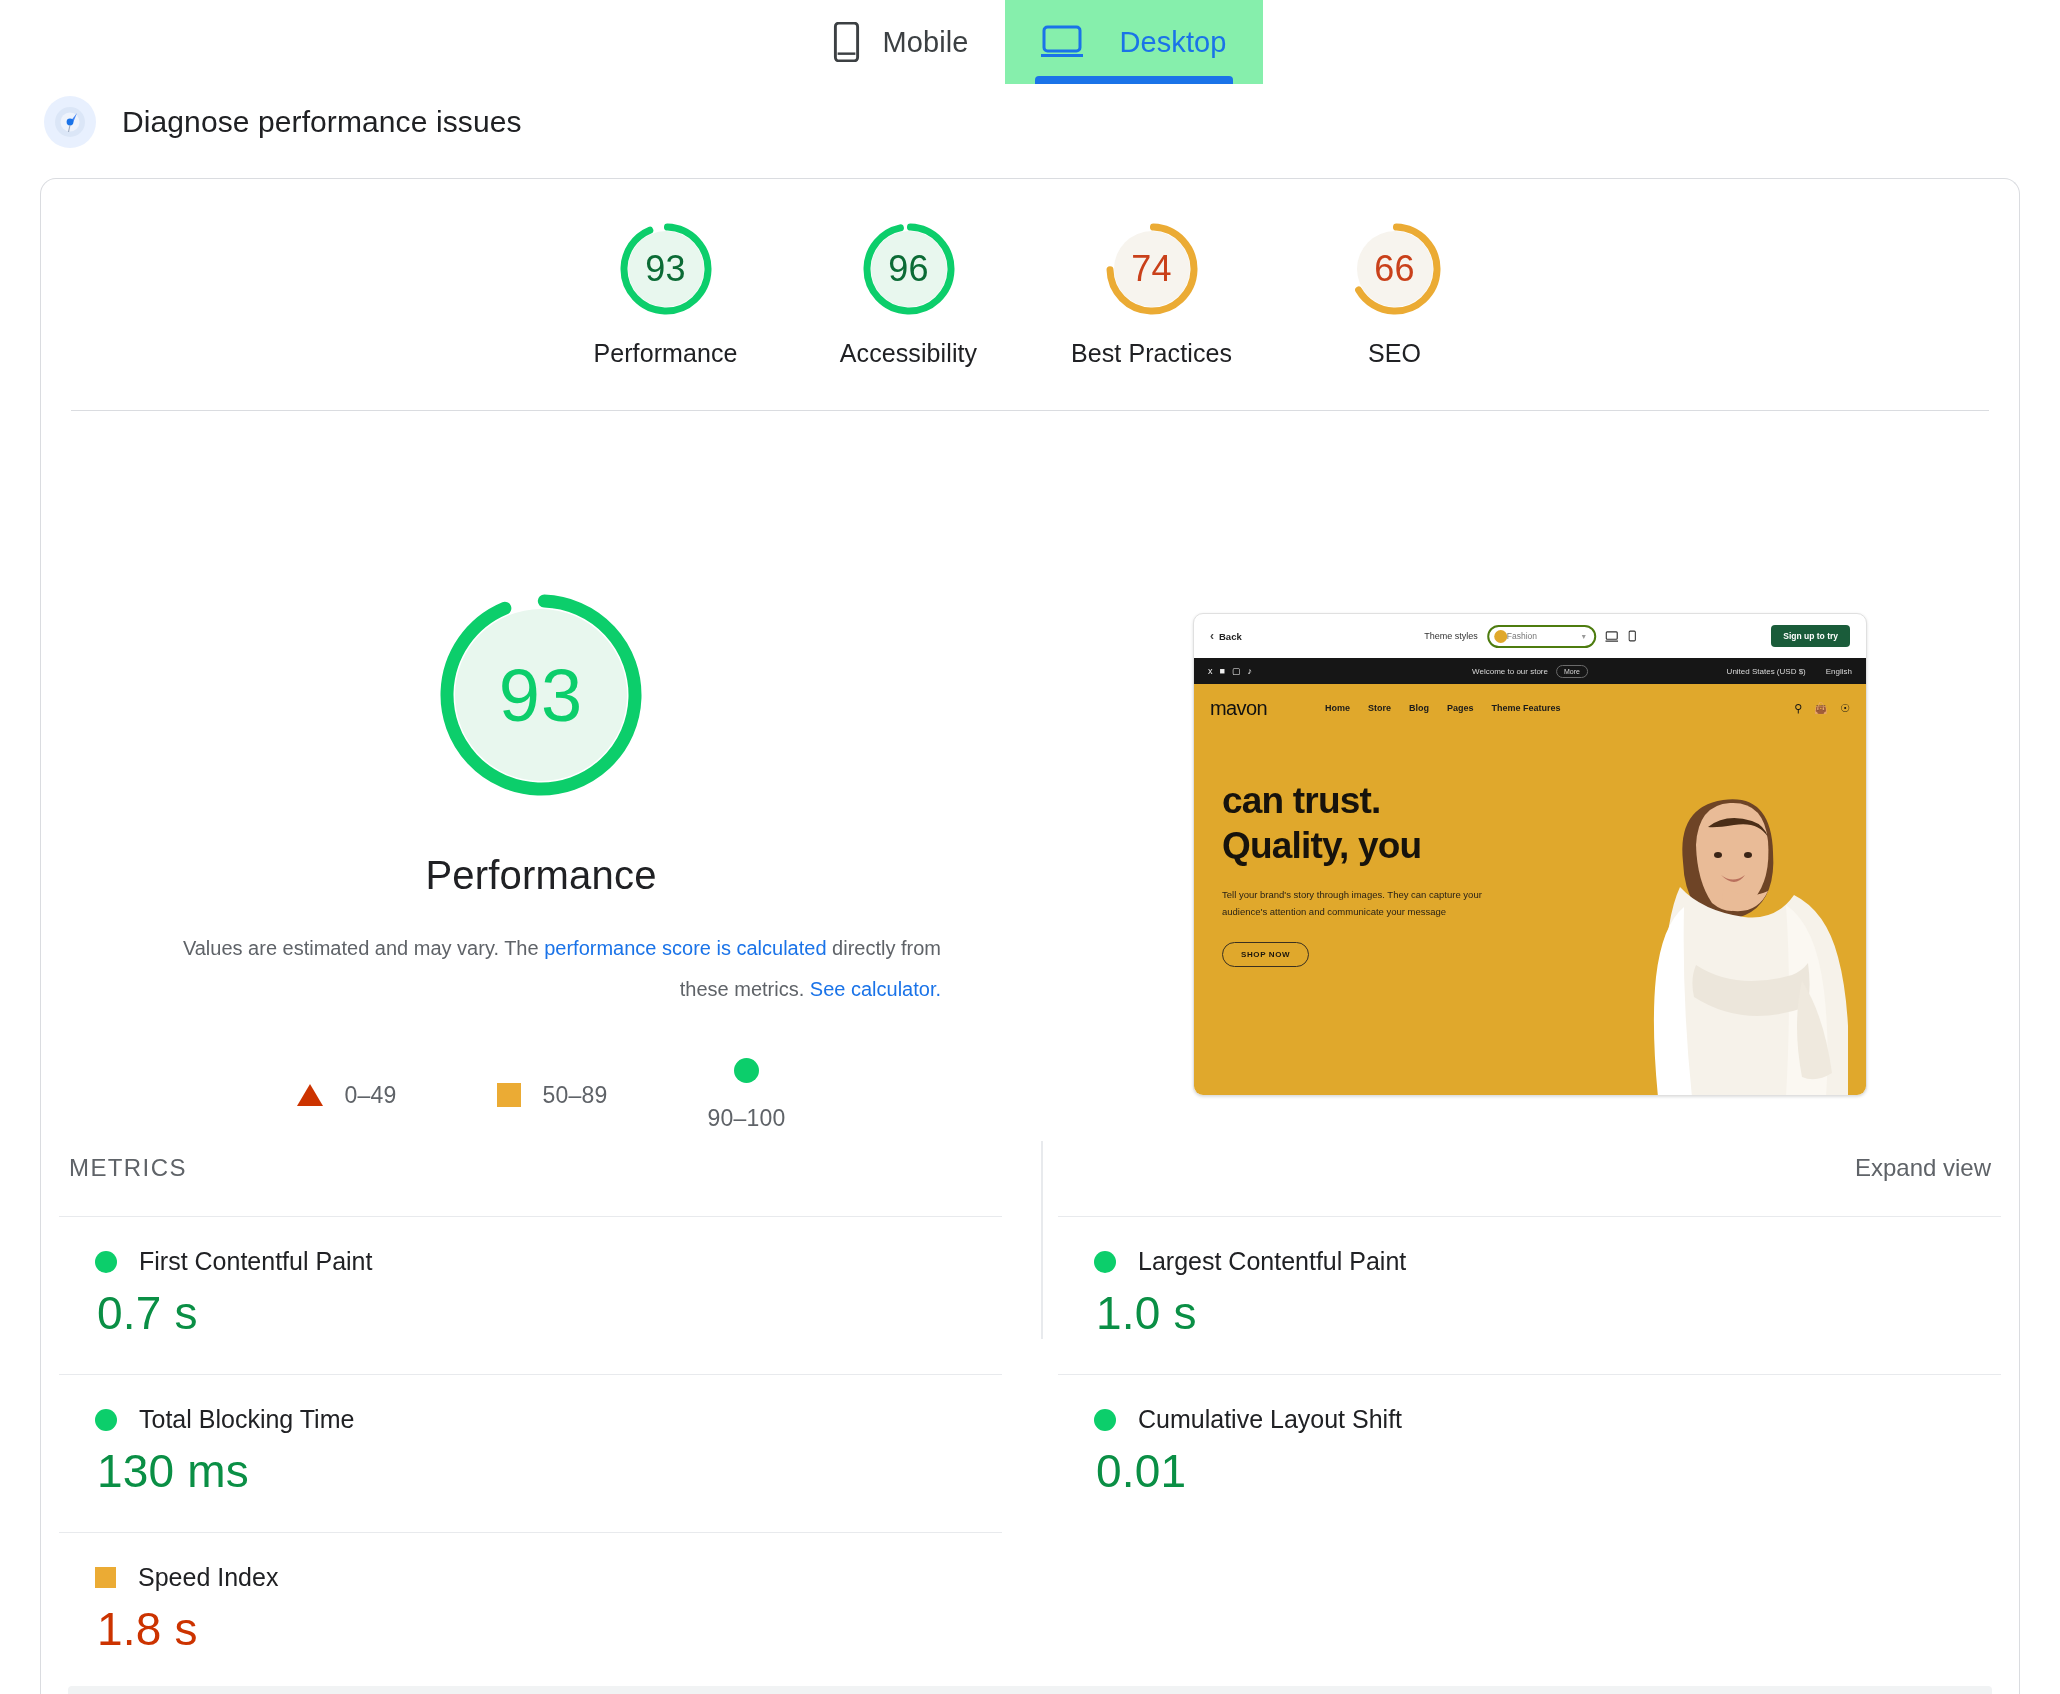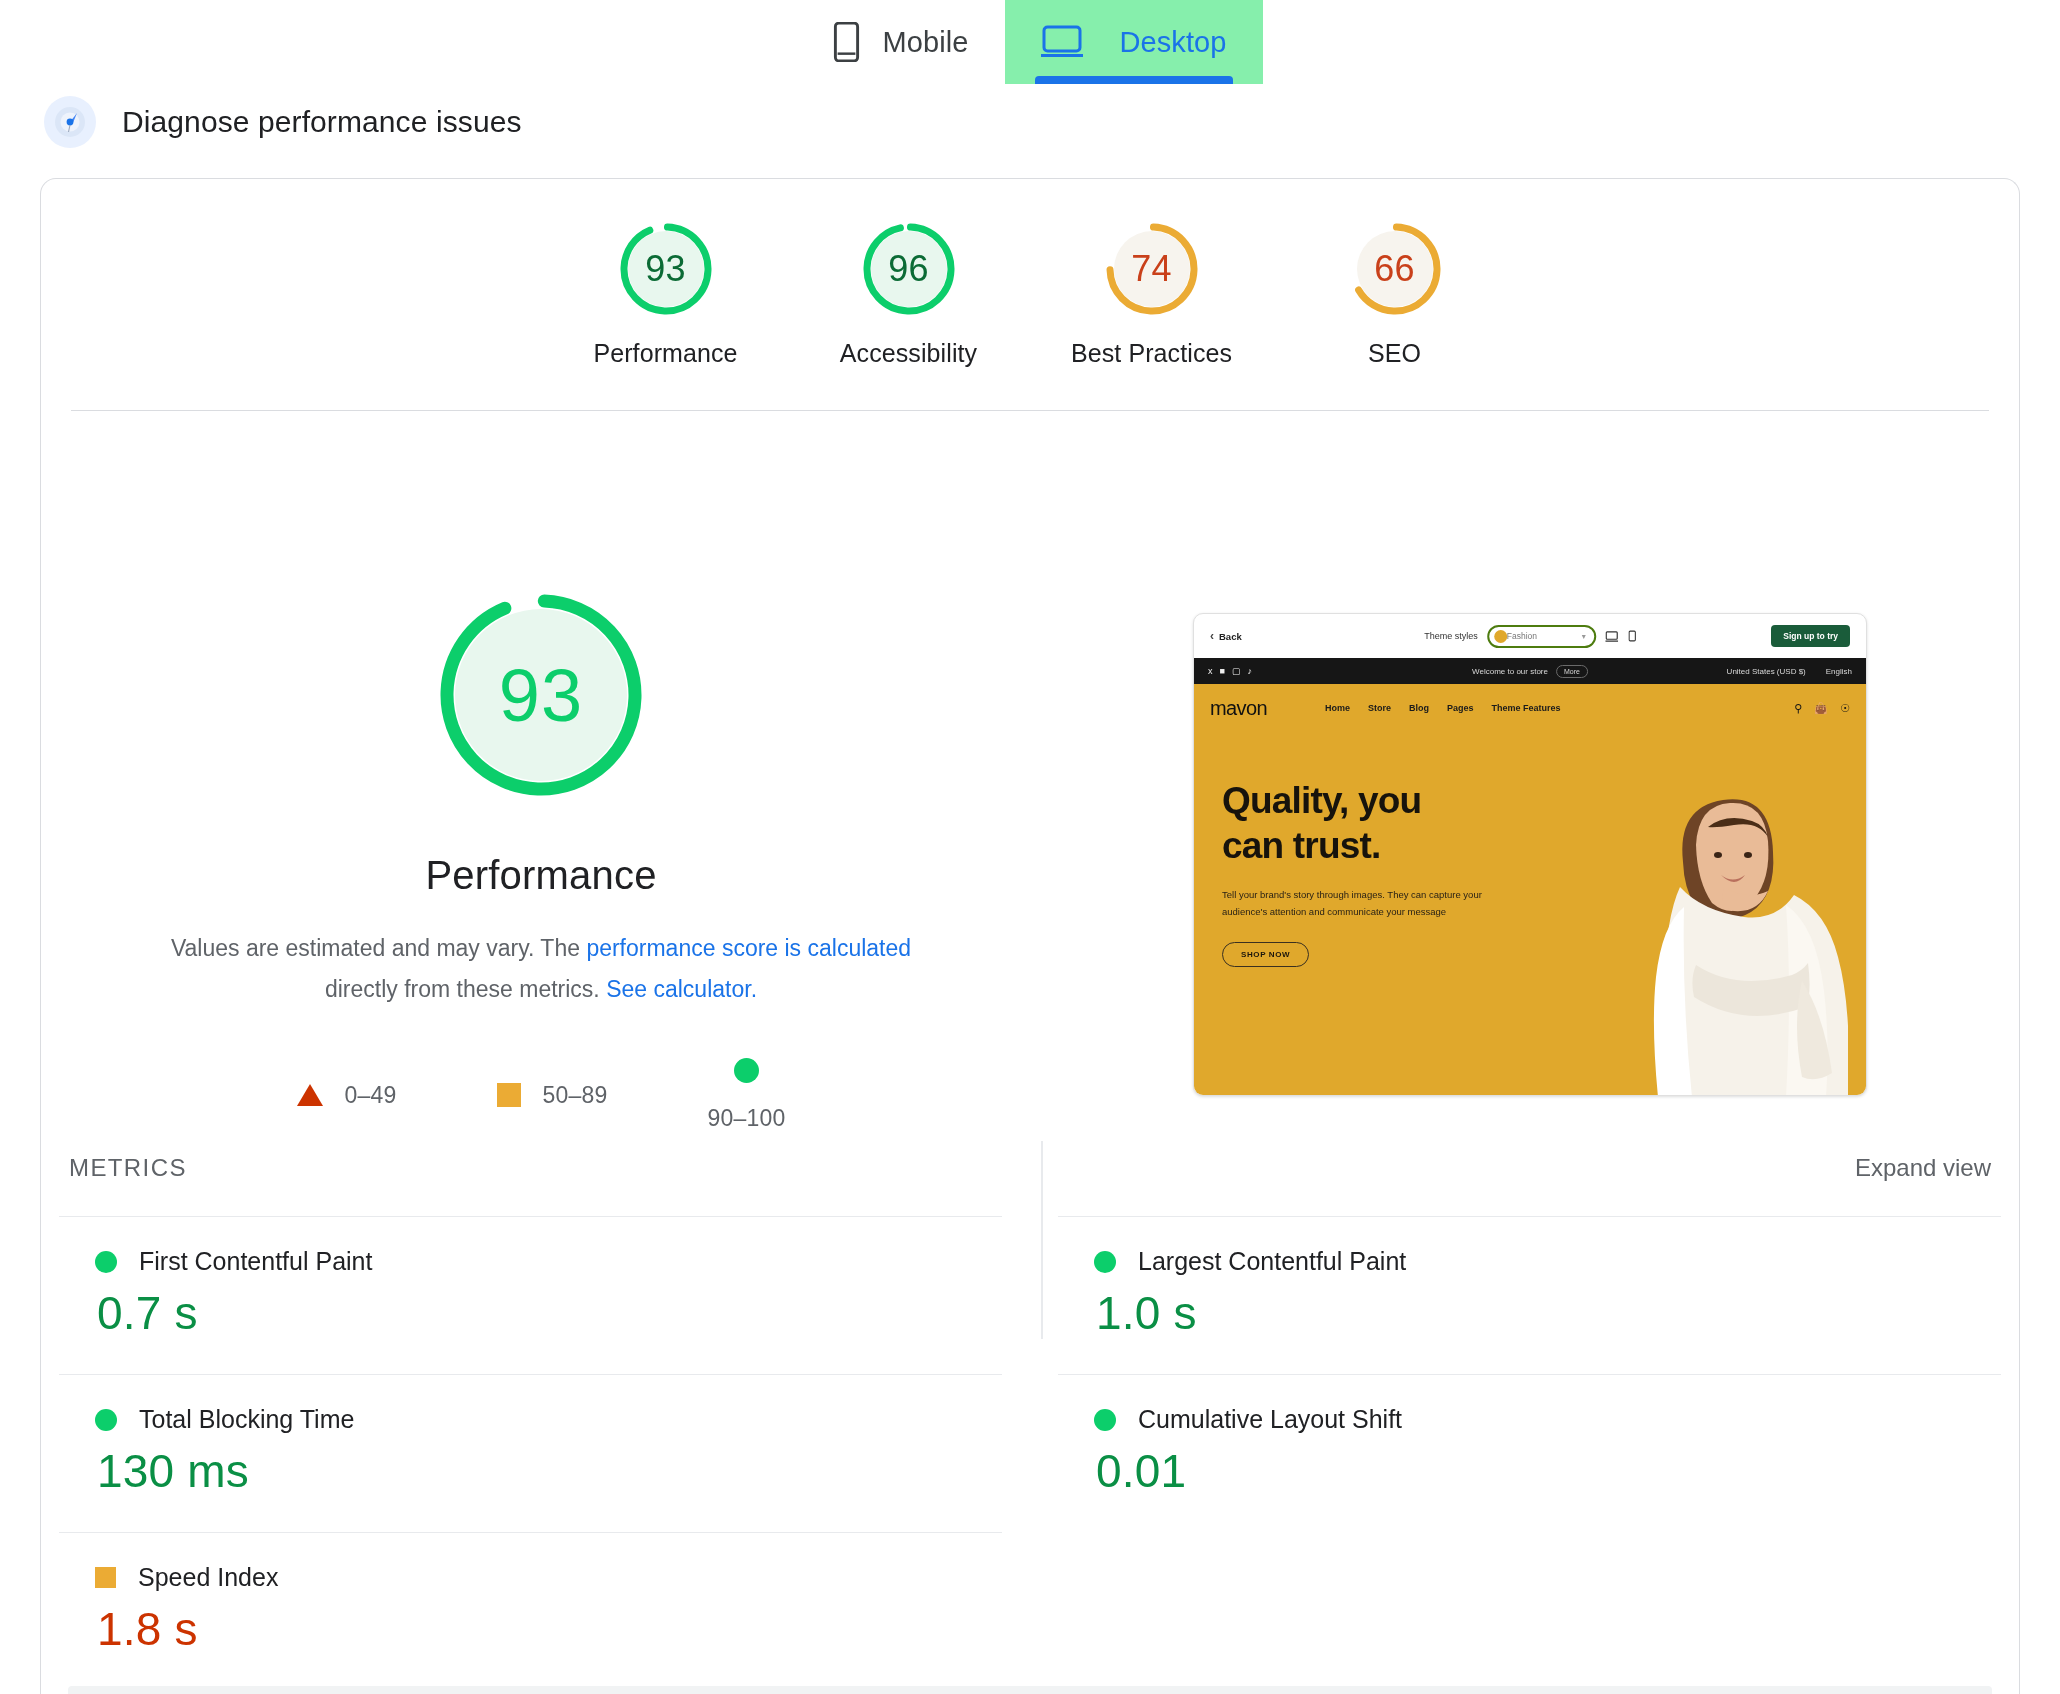--- a/index.html
+++ b/index.html
@@ -178,22 +178,22 @@
   }
   .big-cat {
     margin-top: 42px;
     font-size: 40px;
     color: #202124;
     letter-spacing: .2px;
   }
   .disclaimer {
     margin-top: 30px;
     width: 800px;
-    text-align: center;
-    font-size: 23px;
+    text-align: right;
+    font-size: 20px;
     line-height: 41px;
     color: #5f6368;
   }
   .disclaimer a {
     color: #1a73e8;
     text-decoration: none;
   }
 
   .legend {
     margin-top: 48px;
@@ -668,22 +668,22 @@
             </span>
             <span class="shot-navicons">
               <span>⚲</span>
               <span>👜</span>
               <span>☉</span>
             </span>
           </div>
 
           <div class="shot-hero">
             <div class="hero-h1">
+              <div>can trust.</div>
               <div>Quality, you</div>
-              <div>can trust.</div>
             </div>
             <div class="hero-p">Tell your brand's story through images. They can capture your audience's attention and communicate your message</div>
             <div class="hero-btn">SHOP NOW</div>
 
             <svg class="hero-model" viewBox="0 0 260 330">
               <defs>
                 <clipPath id="clipModel">
                     <rect x="0" y="0" width="260" height="330"></rect>
                   </clipPath>
               </defs>

